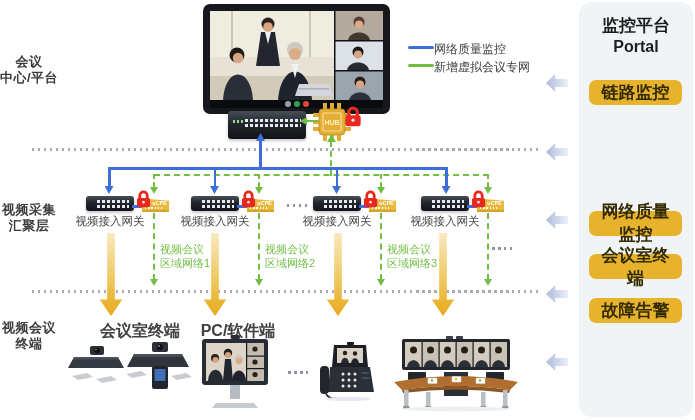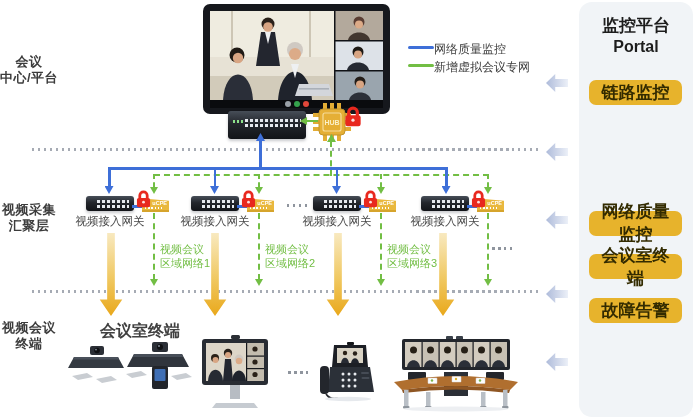--- a/index.html
+++ b/index.html
@@ -307,20 +307,21 @@
   <div class="dots" style="left:287px;top:204px;"></div>
   <div class="dots" style="left:492px;top:247px;"></div>
   <div class="dots" style="left:288px;top:371px;"></div>
 
   <div class="bigarrow" style="left:99px;top:233px;"></div>
   <div class="bigarrow" style="left:203px;top:233px;"></div>
   <div class="bigarrow" style="left:326px;top:233px;"></div>
   <div class="bigarrow" style="left:431px;top:233px;"></div>
 
   <div class="term-label" style="left:92px;top:321px;">会议室终端</div>
+  <div class="term-label" style="left:190px;top:321px;">PC/软件端</div>
 
   <svg class="abs" style="left:68px;top:342px;" width="130" height="62" viewBox="0 0 130 62">
     <rect x="22" y="4" width="14" height="9" rx="2" fill="#2b2f36"></rect>
     <circle cx="29" cy="8.5" r="2.8" fill="#0e0f12"></circle>
       <circle cx="28" cy="7.6" r="0.9" fill="#7f8a96"></circle>
     <path d="M6 15 L50 15 L56 26 L0 26 Z" fill="#343a42"></path>
     <path d="M6 15 L50 15 L51 17.5 L5 17.5 Z" fill="#4a515b"></path>
     <path d="M4 34 l15 -3 l6 4 l-15 3 Z" fill="#c9cdd2"></path>
     <path d="M28 37 l15 -3 l6 4 l-15 3 Z" fill="#c9cdd2"></path>
     <rect x="84" y="0" width="16" height="10" rx="2" fill="#2b2f36"></rect>

